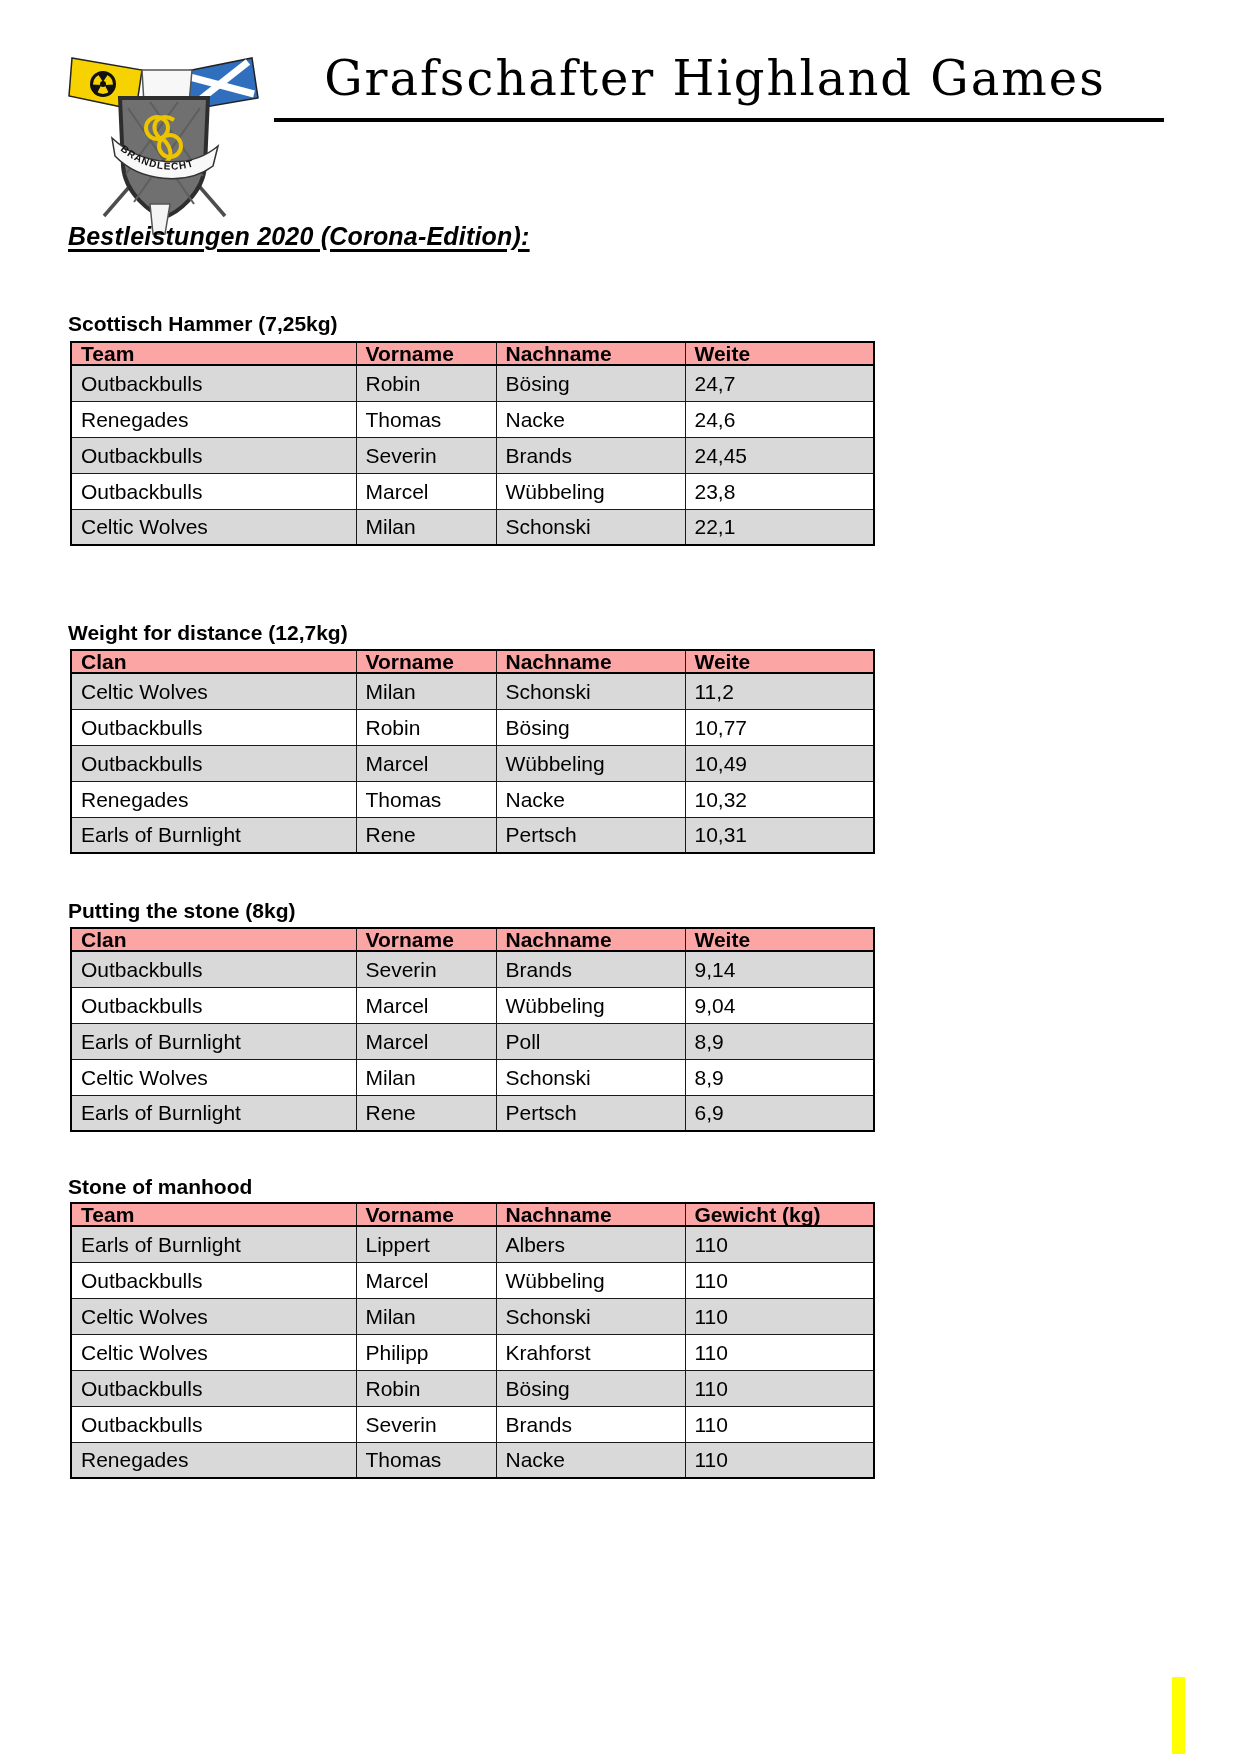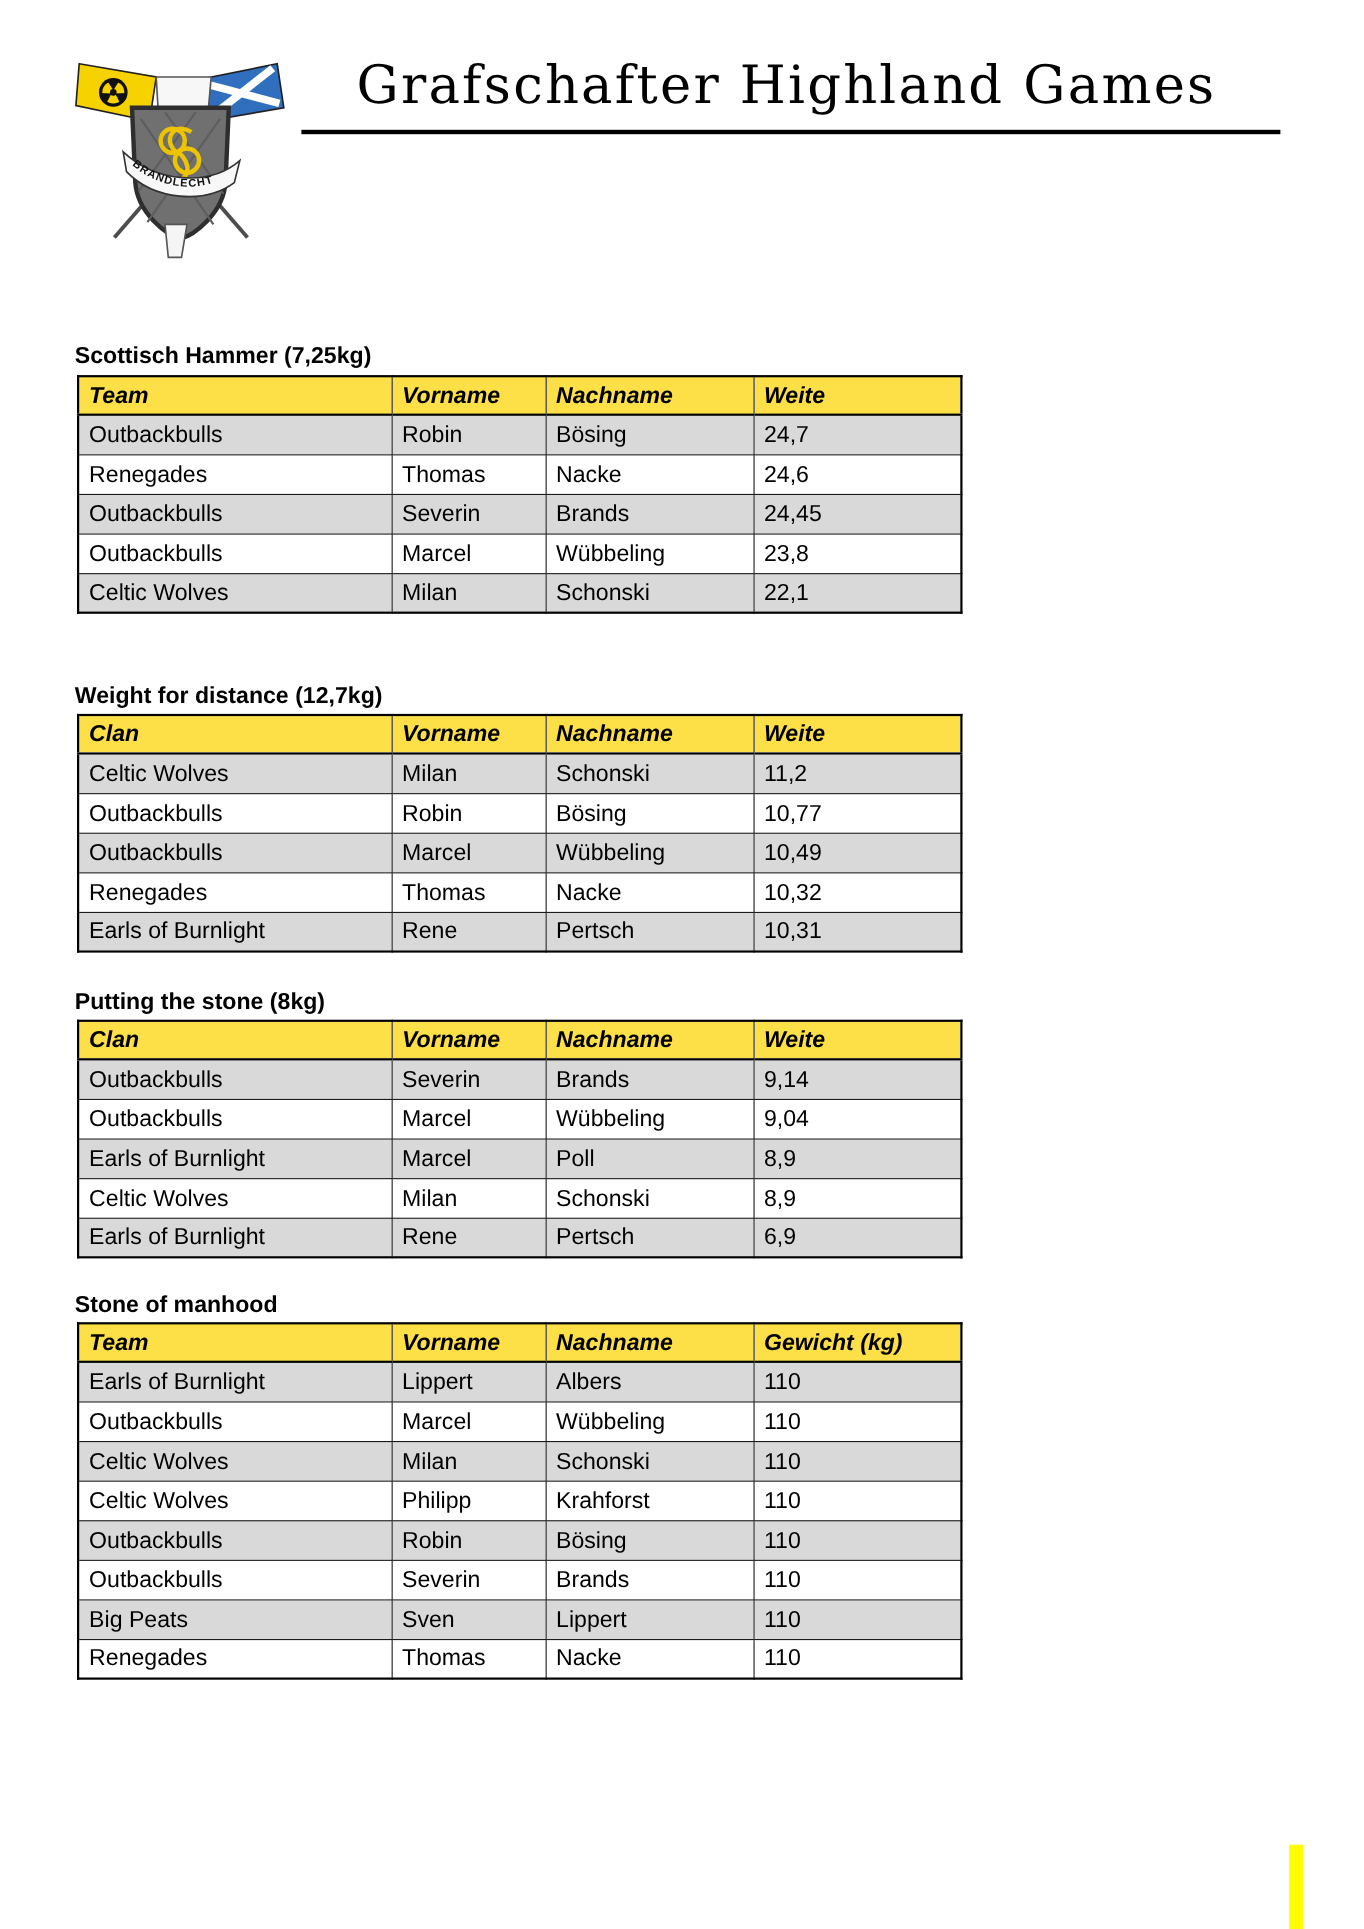--- a/index.html
+++ b/index.html
@@ -49,21 +49,21 @@
   #table-3 { top:927px; }
   #table-4 { top:1202px; }
 
   .results th, .results td {
     border:1px solid #1a1a1a;
     box-sizing:border-box;
     padding:0 9px;
     text-align:left; font-weight:normal;
     overflow:hidden; white-space:nowrap;
   }
-  .results th { height:35px; background:#fde047; font-weight:bold; border-bottom:2px solid #000;font-style:italic; }
+  .results th { height:23px; background:#fca5a5; font-weight:bold; border-bottom:2px solid #000; }
   .results td { height:36px; background:#ffffff; }
   .results tbody tr:nth-child(odd) td { background:#D9D9D9; }
   .results th:nth-child(1), .results td:nth-child(1) { width:285px; }
   .results th:nth-child(2), .results td:nth-child(2) { width:140px; }
   .results th:nth-child(3), .results td:nth-child(3) { width:189px; }
   .results th:nth-child(4), .results td:nth-child(4) { width:189px; }
   .results td:nth-child(4) { text-align:left; }
 
   
   .highlight-bar {
@@ -127,20 +127,21 @@
         <textPath href="#ribbonPath">BRANDLECHT</textPath>
       </text>
     </g>
 
     <path d="M88,160 L108,160 L103,190 L91,190 Z" fill="#f5f5f5" stroke="#555" stroke-width="1.5"></path>
   </svg>
 
   <div class="gothic-title">Grafschafter Highland Games</div>
   <div class="title-rule"></div>
 
+  <div class="doc-heading">Bestleistungen 2020 (Corona-Edition):</div>
 
   <div class="section-label" id="label-1">Scottisch Hammer (7,25kg)</div>
   <table class="results" id="table-1">
       <thead>
         <tr>
           <th>Team</th>
           <th>Vorname</th>
           <th>Nachname</th>
           <th>Weite</th>
         </tr>
@@ -308,26 +309,20 @@
           <td>Bösing</td>
           <td>110</td>
         </tr>
         <tr>
           <td>Outbackbulls</td>
           <td>Severin</td>
           <td>Brands</td>
           <td>110</td>
         </tr>
         <tr>
-          <td>Big Peats</td>
-          <td>Sven</td>
-          <td>Lippert</td>
-          <td>110</td>
-        </tr>
-        <tr>
           <td>Renegades</td>
           <td>Thomas</td>
           <td>Nacke</td>
           <td>110</td>
         </tr>
       </tbody>
     </table>
 
   <div class="highlight-bar"></div>
 

